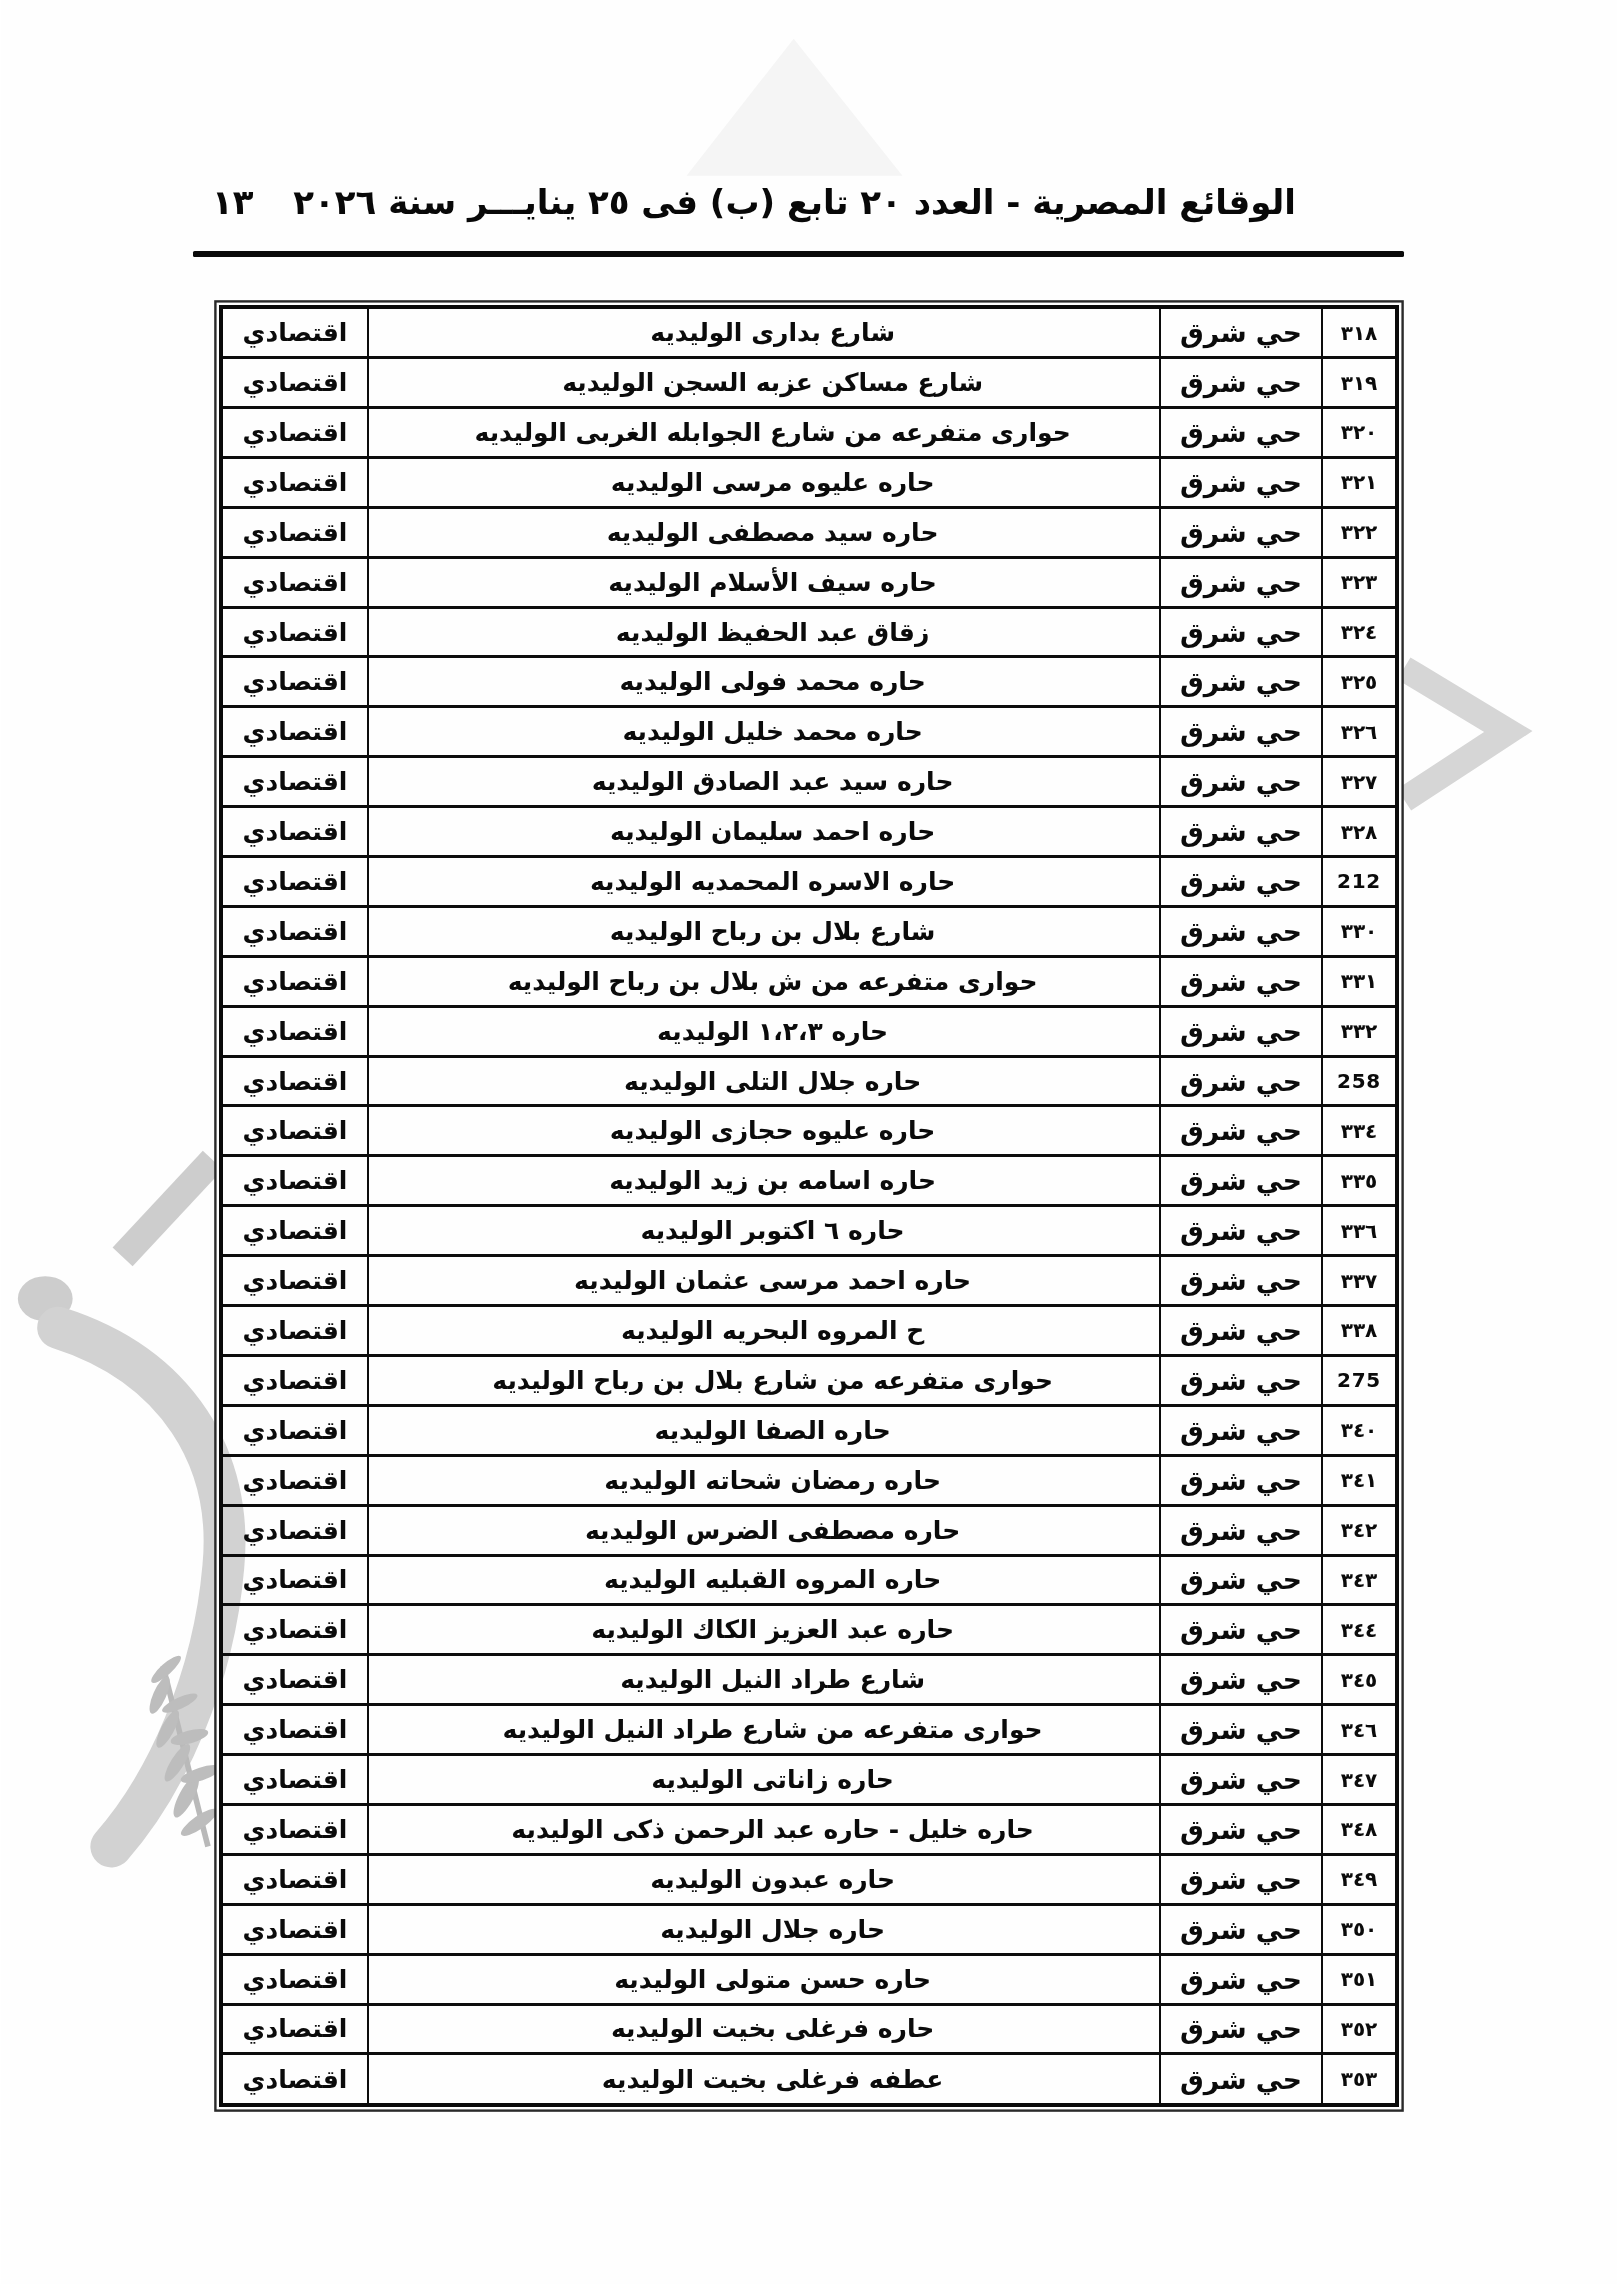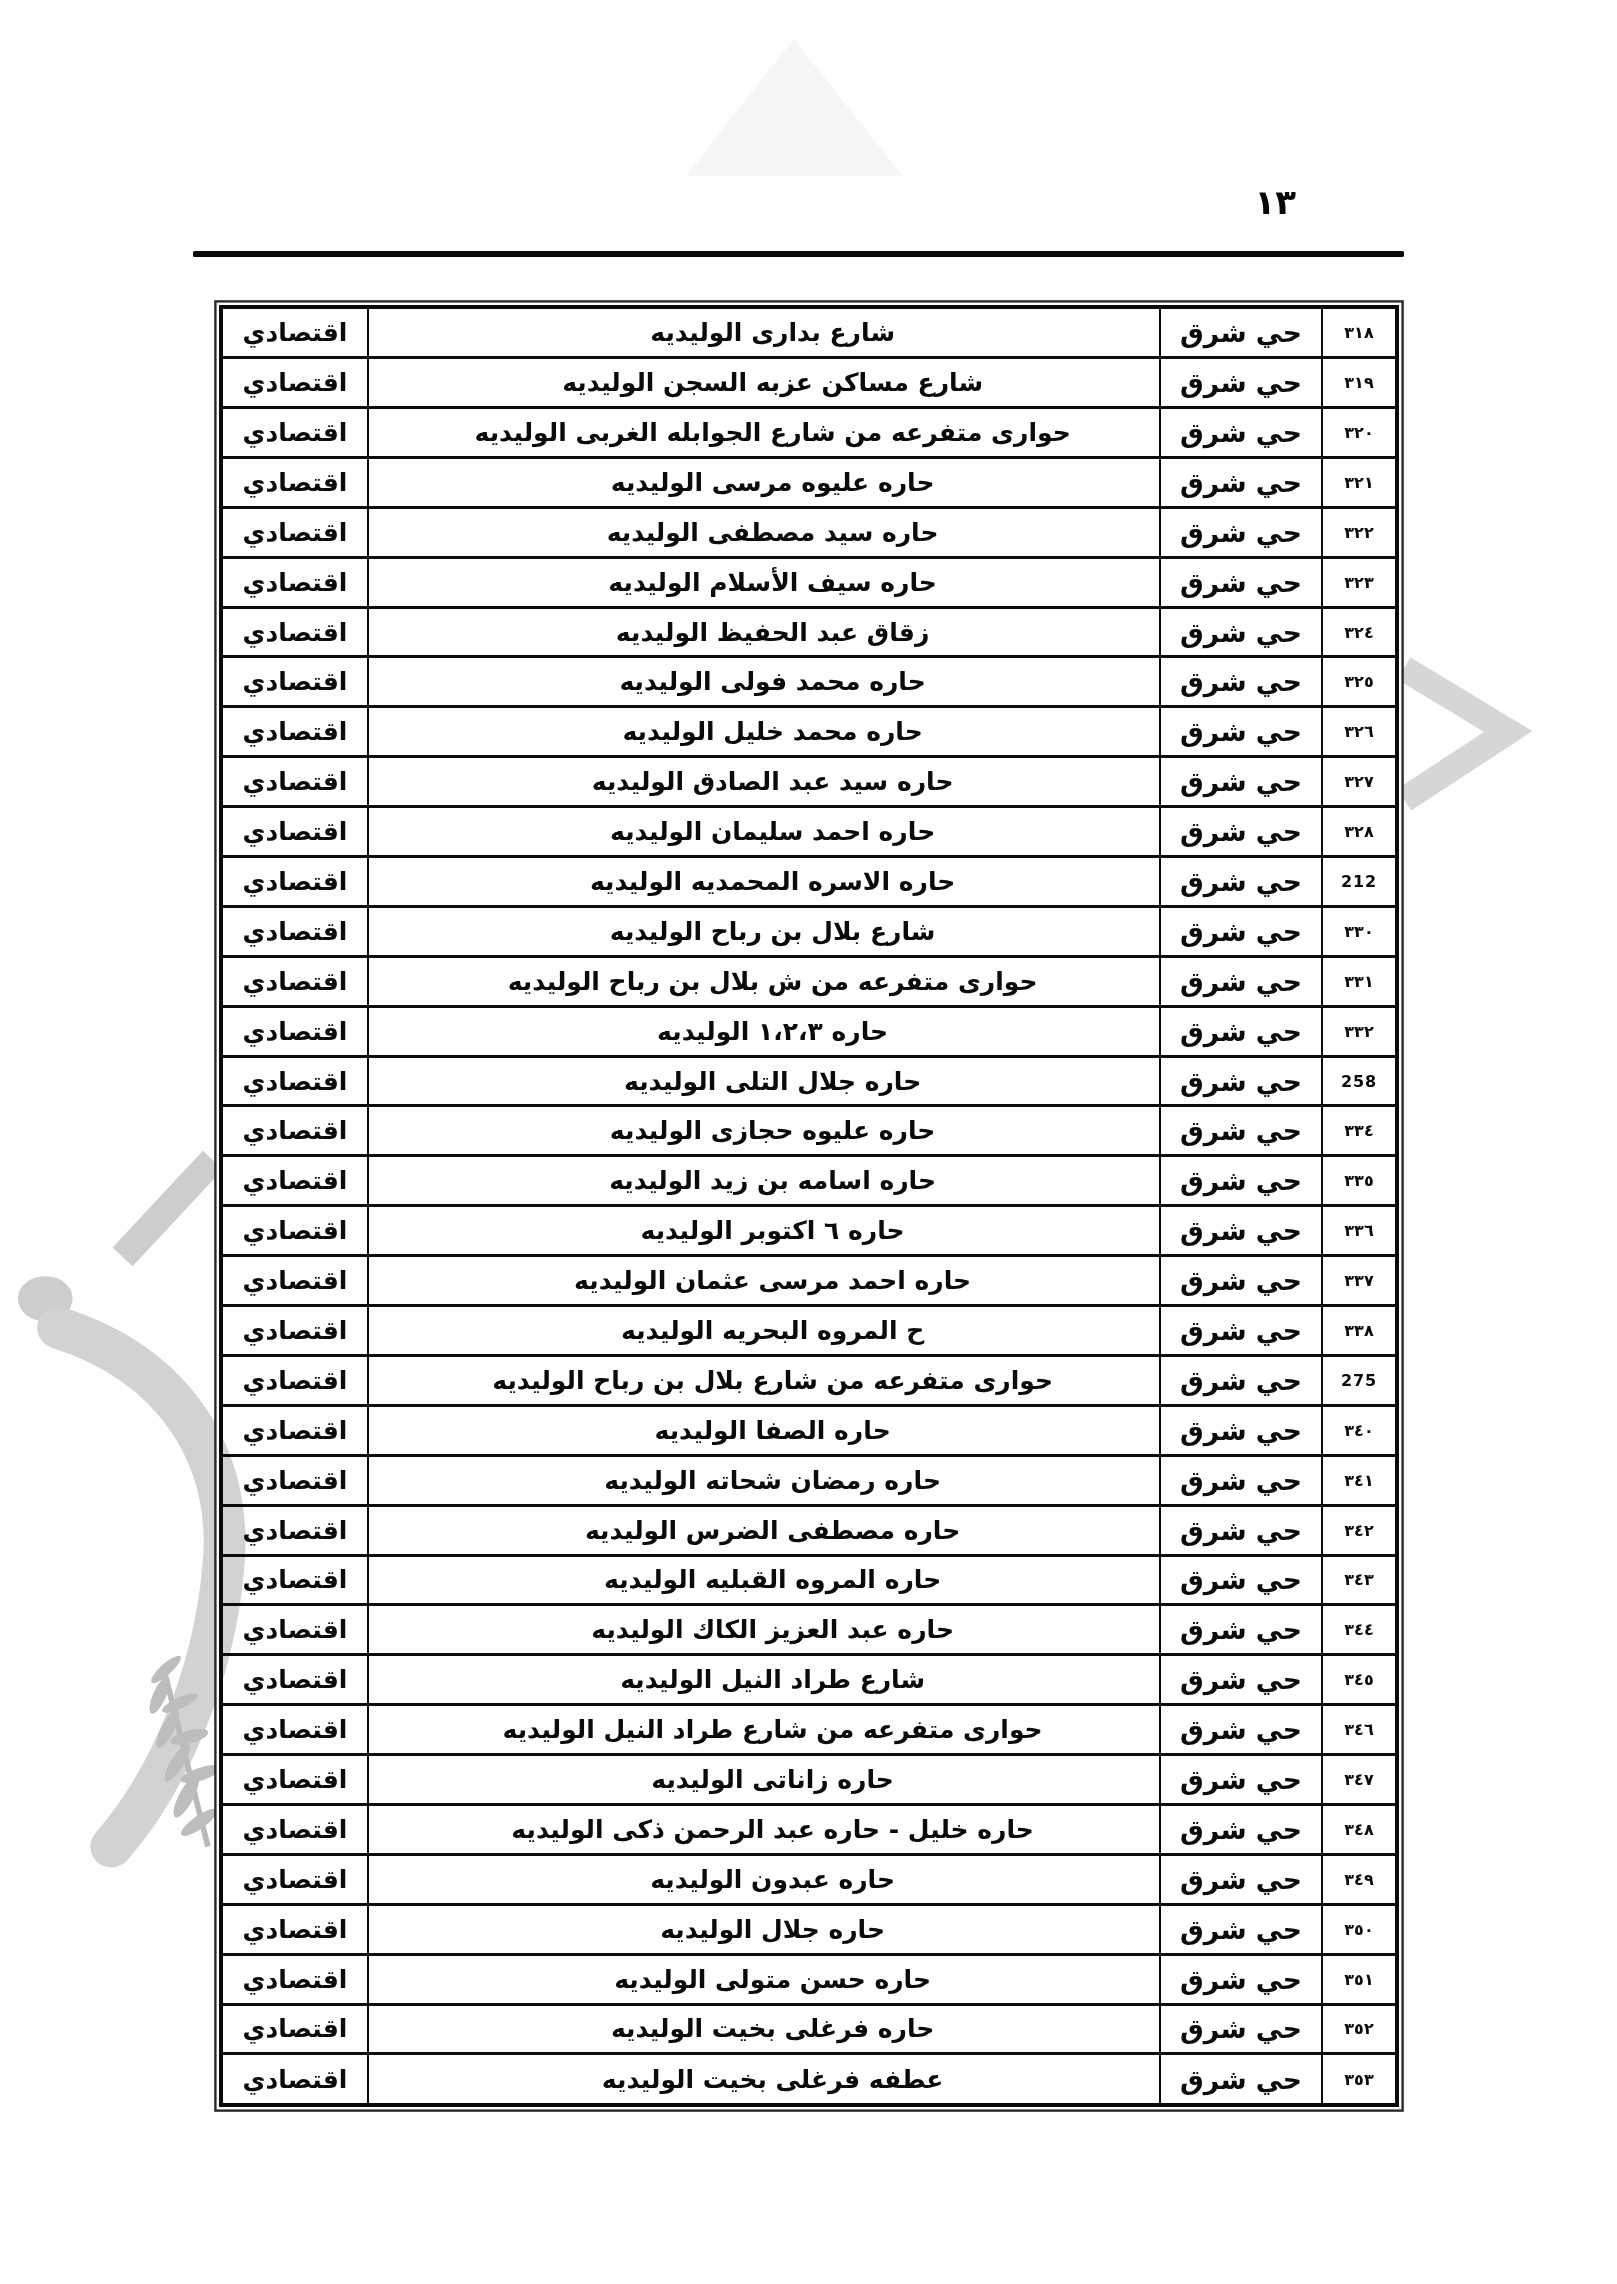--- a/index.html
+++ b/index.html
@@ -37,21 +37,21 @@
     box-shadow:0 0 0 2.4px #ffffff, 0 0 0 4.8px #2a2a2a;
     z-index:1;background:transparent;
   }
   .gtable td{
     border:2.4px solid #0c0c0c;
     border-bottom-width:3.2px;
     text-align:center;vertical-align:middle;
     font-weight:bold;padding:0 4.8px;
     overflow:hidden;white-space:nowrap;
   }
-  td.cell-no{font-size:16px;letter-spacing:0.8px;}
+  td.cell-no{font-size:20px;letter-spacing:0.8px;}
   td.cell-district{font-size:26.6px;}
   td.cell-street{font-size:25px;padding-left:22px;}
   td.cell-category{font-size:25px;margin-left:28px;}
 </style>
 </head>
 <body>
 
 <div class="page">
 
   <svg class="wm" width="1618" height="2284" viewBox="0 0 2008 2835" xmlns="http://www.w3.org/2000/svg">
@@ -68,20 +68,21 @@
       <ellipse cx="220" cy="2188" rx="27" ry="8" transform="rotate(-58 220 2188)"></ellipse>
       <ellipse cx="235" cy="2156" rx="24" ry="8" transform="rotate(-15 235 2156)"></ellipse>
       <ellipse cx="208" cy="2146" rx="26" ry="8" transform="rotate(-62 208 2146)"></ellipse>
       <ellipse cx="223" cy="2114" rx="24" ry="7" transform="rotate(-25 223 2114)"></ellipse>
       <ellipse cx="198" cy="2104" rx="25" ry="8" transform="rotate(-66 198 2104)"></ellipse>
       <ellipse cx="206" cy="2072" rx="24" ry="7" transform="rotate(-42 206 2072)"></ellipse>
     </g>
   </svg>
 
   <div class="header">
+    <span class="gz-title">الوقائع المصرية - العدد ٢٠ تابع (ب) فى ٢٥ ينايـــر سنة ٢٠٢٦</span>
     <span class="page-num">١٣</span>
   </div>
   <div class="hrule"></div>
 
   <table class="gtable">
     <colgroup>
       <col style="width:75px">
       <col style="width:162px">
       <col style="width:792px">
       <col style="width:147px">

